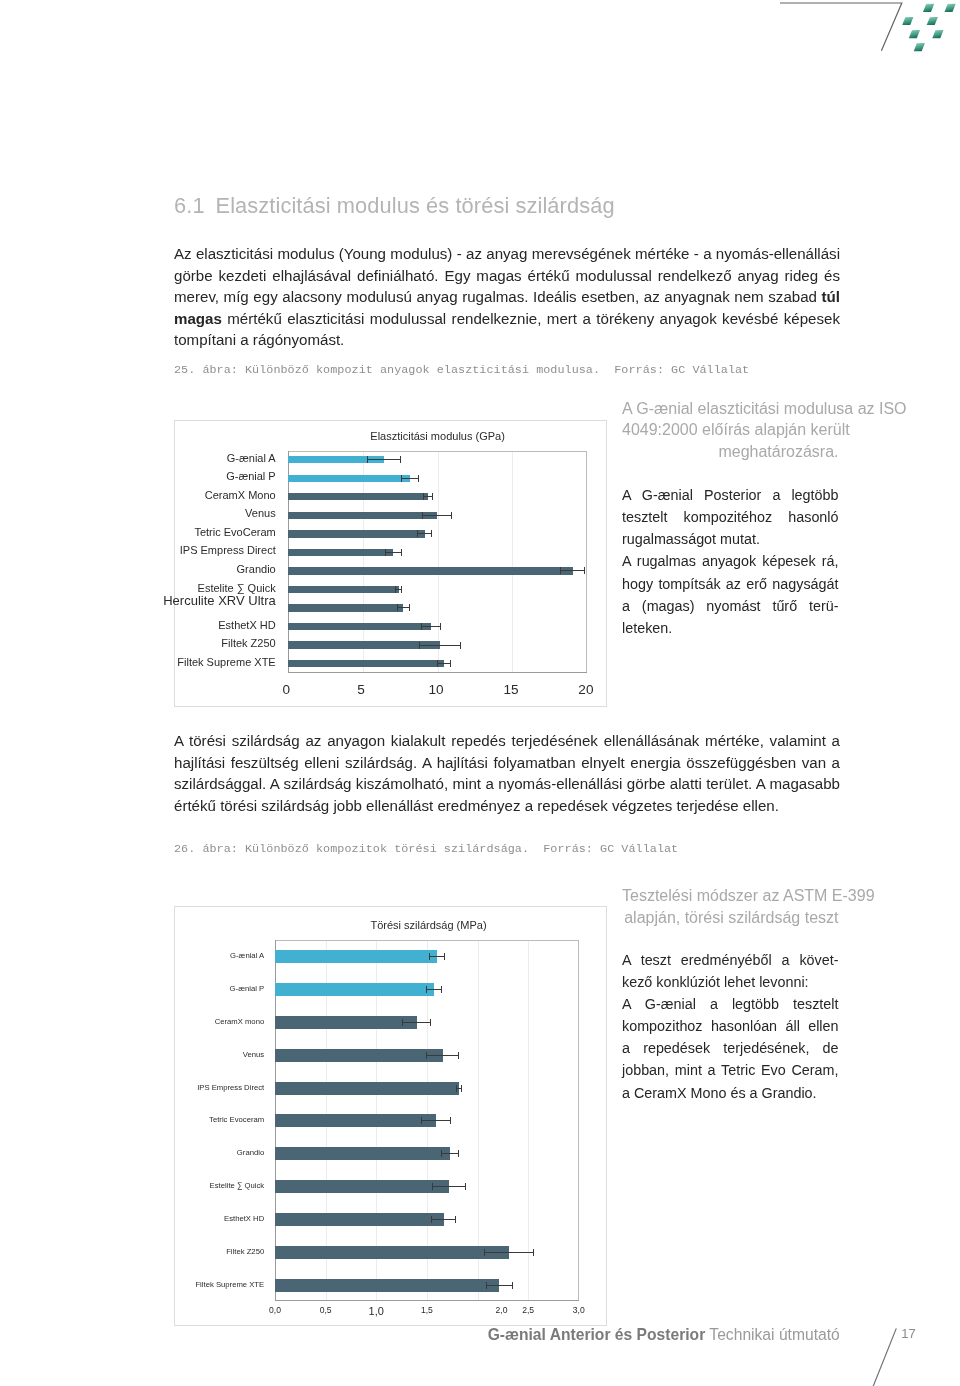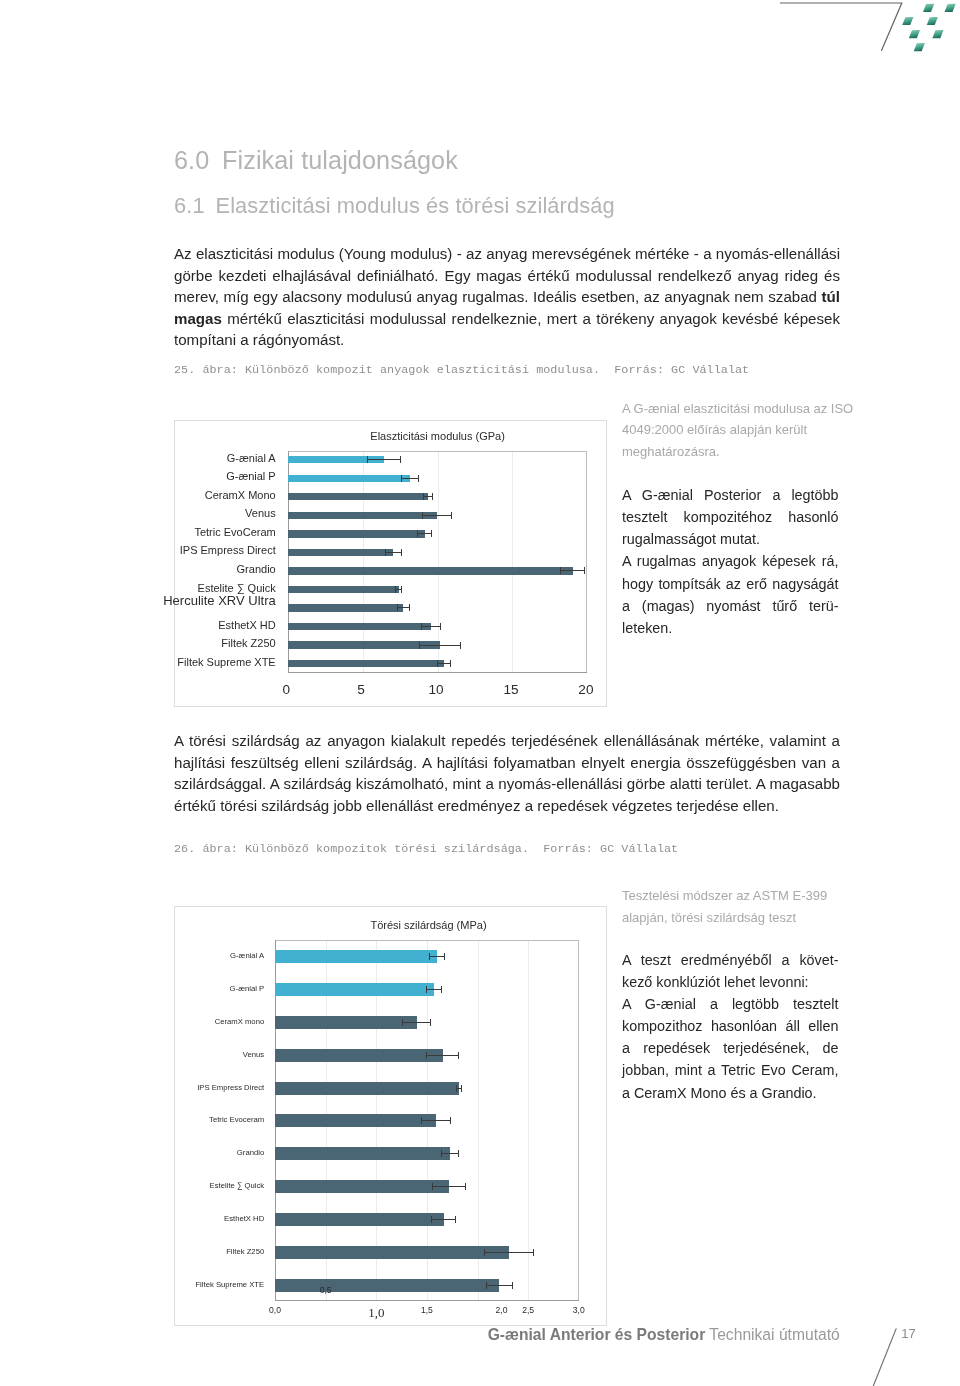--- a/index.html
+++ b/index.html
@@ -23,21 +23,21 @@
   .intro{position:absolute;left:174px;top:243px;width:666px;font-size:15.1px;
          line-height:21.6px;color:#262626;text-align:justify;}
   .intro b{font-weight:700;}
   .caption{position:absolute;left:174px;font-size:11.75px;color:#8f8f8f;
            letter-spacing:.05px;white-space:pre;font-family:Liberation Mono, monospace;}
   .midtext{position:absolute;left:174px;top:730px;width:666px;font-size:15.1px;
            line-height:21.6px;color:#262626;text-align:justify;}
 
   
   .side{position:absolute;left:622px;width:216.5px;color:#262626;}
-  .side .note-line{font-size:13px;line-height:21.8px;color:#a9a9a9;white-space:nowrap;}
+  .side .note-line{font-size:16px;line-height:21.8px;color:#a9a9a9;white-space:nowrap;text-align:right;}
   .side-block{font-size:14.35px;line-height:22.15px;}
   .side-block.b{font-weight:700;}
   .jline{text-align:justify;text-align-last:justify;}
   .jline.last{text-align-last:left;}
 
   
   .chartbox{position:absolute;background:#fff;border:1px solid #dcdcdc;
             box-sizing:border-box;margin-top:28px;}
   .chart-title{position:absolute;text-align:center;color:#2b2b2b;}
   .plot{position:absolute;box-sizing:border-box;}
@@ -77,23 +77,20 @@
         <path d="M944.5 12.0 l8.0 0 l3.2 -8.2 l-8.0 0 Z"></path>
         <path d="M902.2 25.1 l8.0 0 l3.2 -8.2 l-8.0 0 Z"></path>
         <path d="M926.7 25.1 l8.0 0 l3.2 -8.2 l-8.0 0 Z"></path>
         <path d="M908.8 38.2 l8.0 0 l3.2 -8.2 l-8.0 0 Z"></path>
         <path d="M932.3 38.2 l8.0 0 l3.2 -8.2 l-8.0 0 Z"></path>
         <path d="M913.7 51.2 l8.0 0 l3.2 -8.2 l-8.0 0 Z"></path>
       </g>
     </svg>
   </div>
 
-  <div class="h1">
-    <span class="num">6.0</span><span>Fizikai tulajdonságok</span>
-  </div>
   <div class="h2">
     <span class="num">6.1</span><span>Elaszticitási modulus és törési szilárdság</span>
   </div>
 
   <div class="intro" id="intro"><span>Az elaszticitási modulus (Young modulus) - az anyag merevségének mértéke - a nyomás-ellenállási görbe kezdeti elhajlásával definiálható. Egy magas értékű modulussal rendelkező anyag rideg és merev, míg egy alacsony modulusú anyag rugalmas. Ideális esetben, az anyagnak nem szabad </span><b>túl magas</b><span> mértékű elaszticitási modulussal rendelkeznie, mert a törékeny anyagok kevésbé képesek tompítani a rágónyomást.</span></div>
 
   <div class="caption" style="top:363px">25. ábra: Különböző kompozit anyagok elaszticitási modulusa.  Forrás: GC Vállalat</div>
 
   <div class="chartbox" id="chart1" style="left:174px;top:392px;width:433px;height:287px">
       <div class="plot" style="left: 112.7px; top: 29.5px; width: 299.7px; height: 222.3px;">
@@ -292,22 +289,22 @@
         </div>
         <div class="bar" style="left: 0px; top: 338.282px; width: 223.901px; height: 13px; background: rgb(74, 101, 115);"></div>
         <div class="err" style="left: 210.432px; top: 341.282px; width: 26.9369px; height: 7px;">
           <div style="position:absolute;left:0;top:3px;width:100%;height:1px;background:#3a3a3a"></div>
           <div style="position:absolute;left:0;top:0;width:1px;height:100%;background:#3a3a3a"></div>
           <div style="position:absolute;right:0;top:0;width:1px;height:100%;background:#3a3a3a"></div>
         </div>
       </div>
       <div class="chart-title" style="left: 103.5px; top: 12px; width: 300px; font-size: 11px;">Törési szilárdság (MPa)</div>
       <div class="xtick" style="left: 70px; top: 398px; width: 60px; font-size: 8.6px;">0,0</div>
-      <div class="xtick" style="left: 120.633px; top: 378px; width: 60px; font-size: 8.6px;">0,5</div>
-      <div class="xtick" style="left: 171.267px; top: 398px; width: 60px; font-size: 13px; font-family: Liberation Serif, serif;">1,0</div>
+      <div class="xtick" style="left: 120.633px; top: 398px; width: 60px; font-size: 8.6px;">0,5</div>
+      <div class="xtick" style="left: 171.267px; top: 398px; width: 60px; font-size: 11px;">1,0</div>
       <div class="xtick" style="left: 221.9px; top: 398px; width: 60px; font-size: 8.6px;">1,5</div>
       <div class="xtick" style="left: 272.533px; top: 398px; width: 60px; font-size: 8.6px; text-align: right;">2,0</div>
       <div class="xtick" style="left: 323.167px; top: 398px; width: 60px; font-size: 8.6px;">2,5</div>
       <div class="xtick" style="left: 373.8px; top: 398px; width: 60px; font-size: 8.6px;">3,0</div>
       <div class="cat" style="left: -110.8px; top: 44.1742px; width: 200px; font-size: 7.7px;">G-ænial A</div>
       <div class="cat" style="left: -110.8px; top: 77.0105px; width: 200px; font-size: 7.7px;">G-ænial P</div>
       <div class="cat" style="left: -110.8px; top: 109.847px; width: 200px; font-size: 7.7px;">CeramX mono</div>
       <div class="cat" style="left: -110.8px; top: 142.683px; width: 200px; font-size: 7.7px;">Venus</div>
       <div class="cat" style="left: -110.8px; top: 175.52px; width: 200px; font-size: 7.7px;">IPS Empress Direct</div>
       <div class="cat" style="left: -110.8px; top: 208.356px; width: 200px; font-size: 7.7px;">Tetric Evoceram</div>

